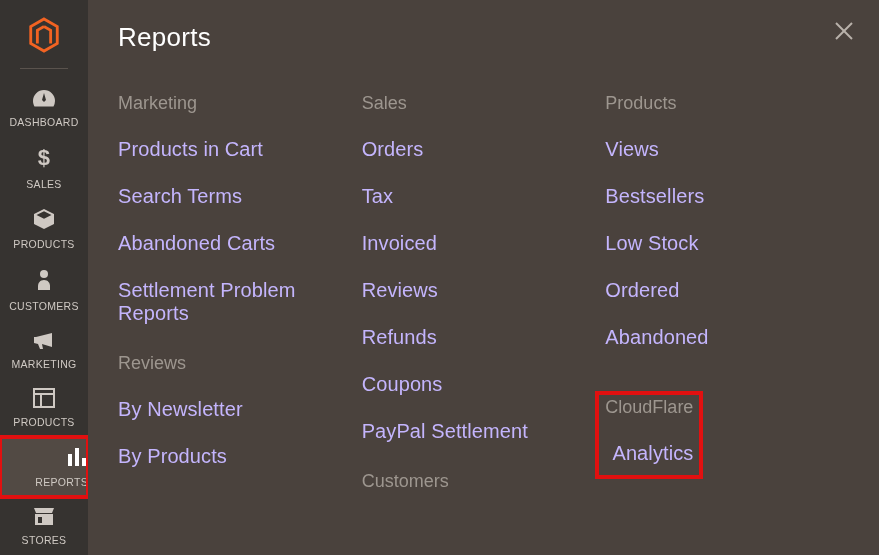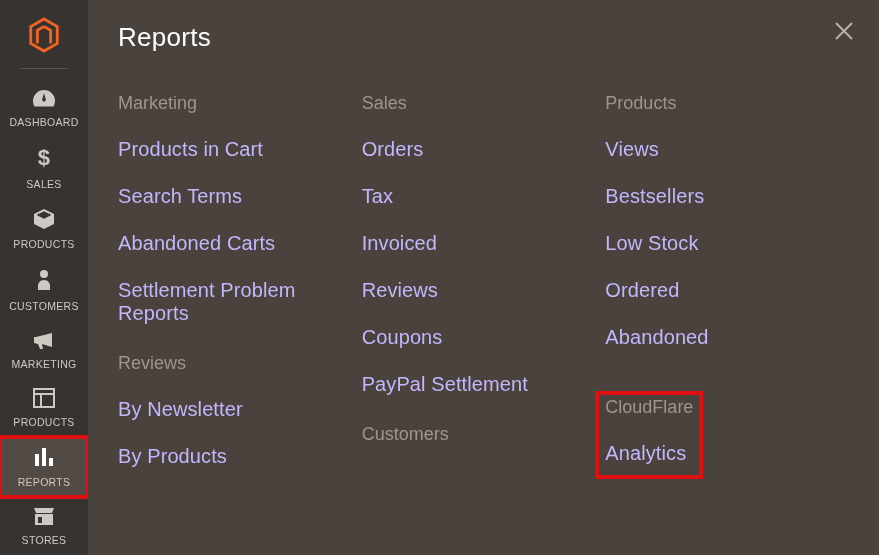--- a/index.html
+++ b/index.html
@@ -50,20 +50,21 @@
     display: block;
     margin: 0 auto 6px;
     color: #cfc9c3;
   }
   .nav-item.active {
     background: #524a44;
   }
   .highlight-red {
     outline: 4px solid #e11010;
     outline-offset: -2px;
+    text-align: right;
   }
   
   .panel {
     flex: 1;
     background: #4a423d;
     padding: 22px 30px 0 30px;
     position: relative;
   }
   .panel-title {
     color: #ffffff;
@@ -229,20 +230,21 @@
       <a class="link-item">By Newsletter</a>
       <a class="link-item">By Products</a>
     </div>
 
     <div class="col">
       <div class="section-heading first">Sales</div>
       <a class="link-item">Orders</a>
       <a class="link-item">Tax</a>
       <a class="link-item">Invoiced</a>
       <a class="link-item">Reviews</a>
+      <a class="link-item">Refunds</a>
       <a class="link-item">Coupons</a>
       <a class="link-item">PayPal Settlement</a>
 
       <div class="section-heading">Customers</div>
     </div>
 
     <div class="col">
       <div class="section-heading first">Products</div>
       <a class="link-item">Views</a>
       <a class="link-item">Bestsellers</a>

